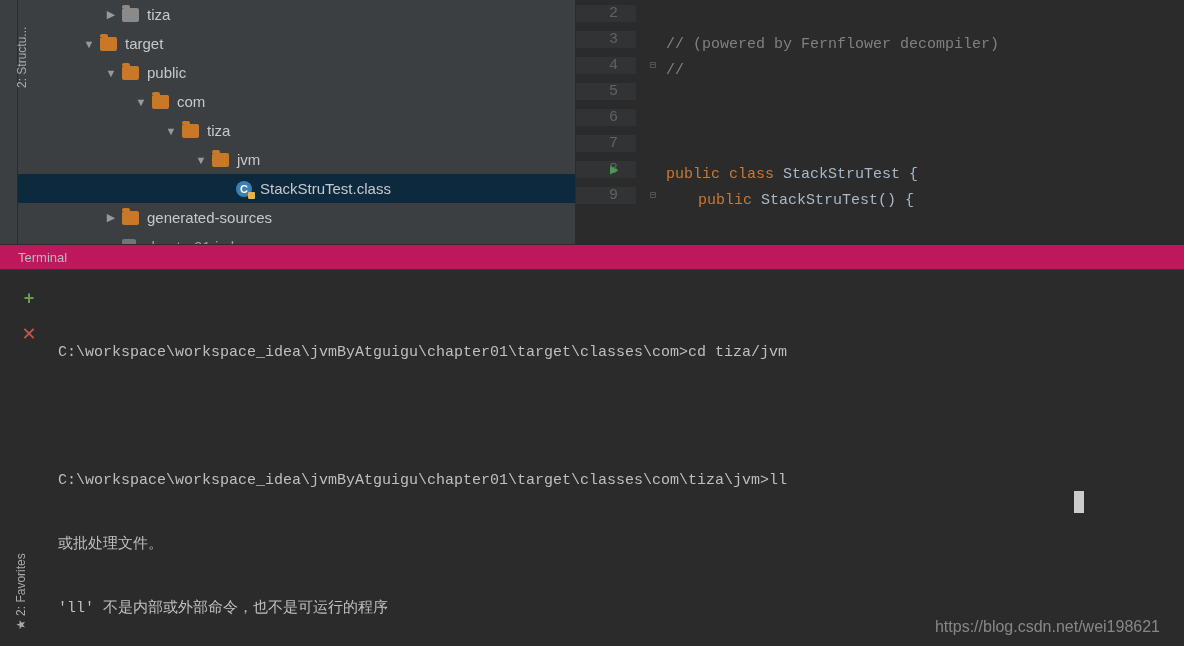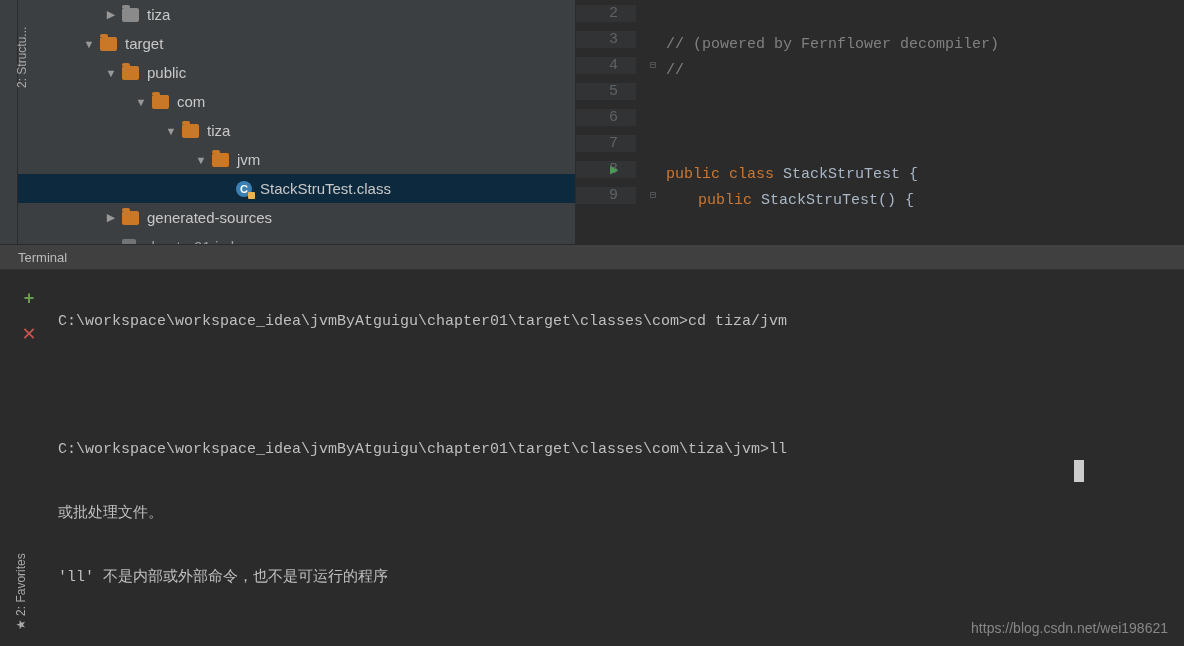--- a/index.html
+++ b/index.html
@@ -138,21 +138,21 @@
   position: absolute;
   transform: rotate(-90deg);
   transform-origin: left top;
   left: 14px; top: 630px;
   font-size: 12px;
   color: #aaa;
   white-space: nowrap;
 }
 .terminal-header {
   height: 26px;
-  background: #404040;
+  background: #be185d;
   border-top: 1px solid #2b2b2b;
   border-bottom: 1px solid #323232;
   display: flex;
   align-items: center;
   padding-left: 18px;
   font-size: 13px;
   color: #bbb;
 }
 .terminal-body {
   display: flex;
@@ -171,42 +171,43 @@
 .term-close { color: #c75450; font-size: 18px; cursor: pointer; }
 .terminal-content {
   flex: 1;
   padding-top: 4px;
   font-family: "SimSun", "Courier New", monospace;
   font-size: 15px;
   color: #bfbfbf;
   line-height: 32px;
   white-space: pre-wrap;
   position: relative;
+  margin-top: 31px;
 }
 .term-line { display: block; }
 .annotation {
   position: absolute;
   color: #e844cc;
   font-family: "Microsoft YaHei", sans-serif;
   font-size: 17px;
   top: 240px;
   left: 560px;
 }
 .cursor-right {
   position: absolute;
   right: 100px;
   top: 190px;
   width: 10px; height: 22px;
   background: #ccc;
 }
 .watermark {
   position: absolute;
-  right: 16px; bottom: 10px;
+  right: 24px; bottom: 10px;
   color: rgba(210,210,210,0.55);
-  font-size: 14px;
+  font-size: 16px;
   font-family: Arial, sans-serif;
 }
 </style>
 </head>
 <body>
 
 <div class="top-area">
   <div class="left-sidebar">
     <span class="left-sidebar-text">2: Structu...</span>
   </div>

